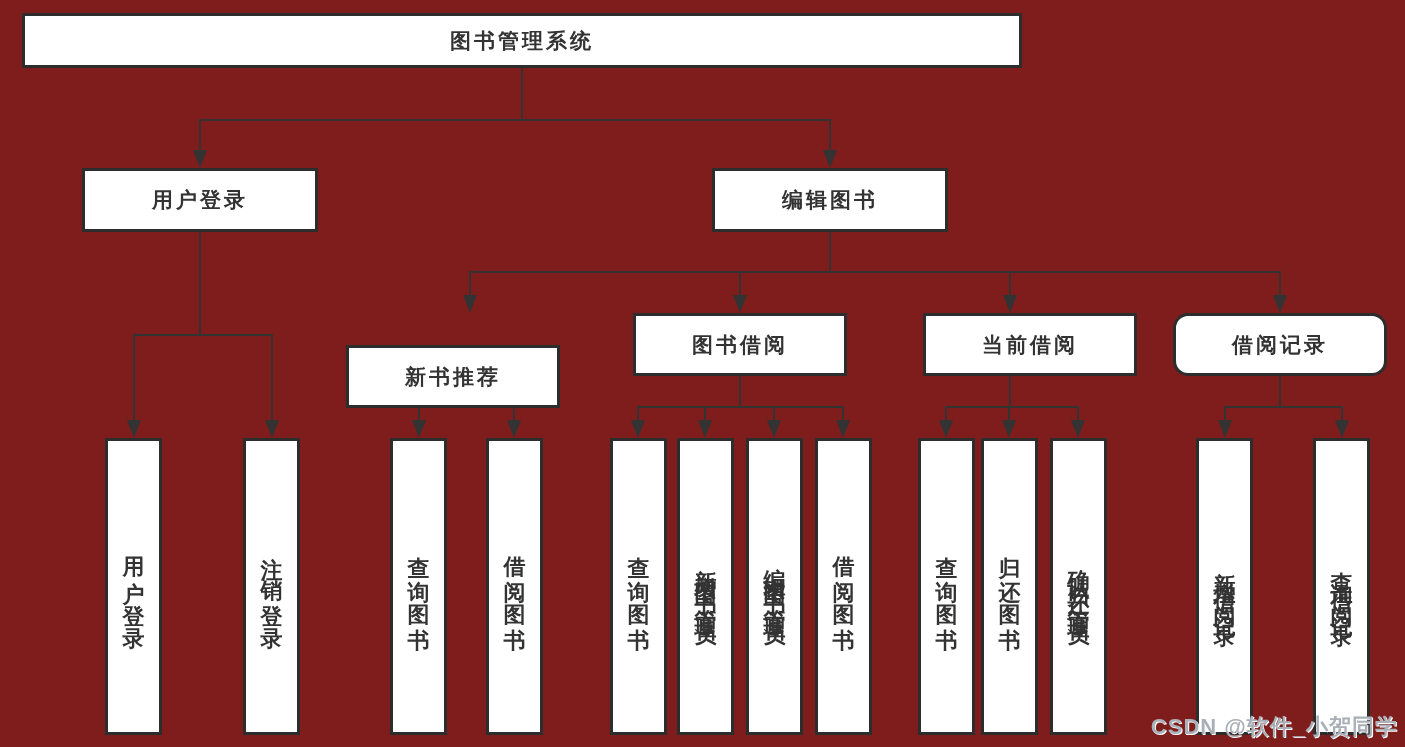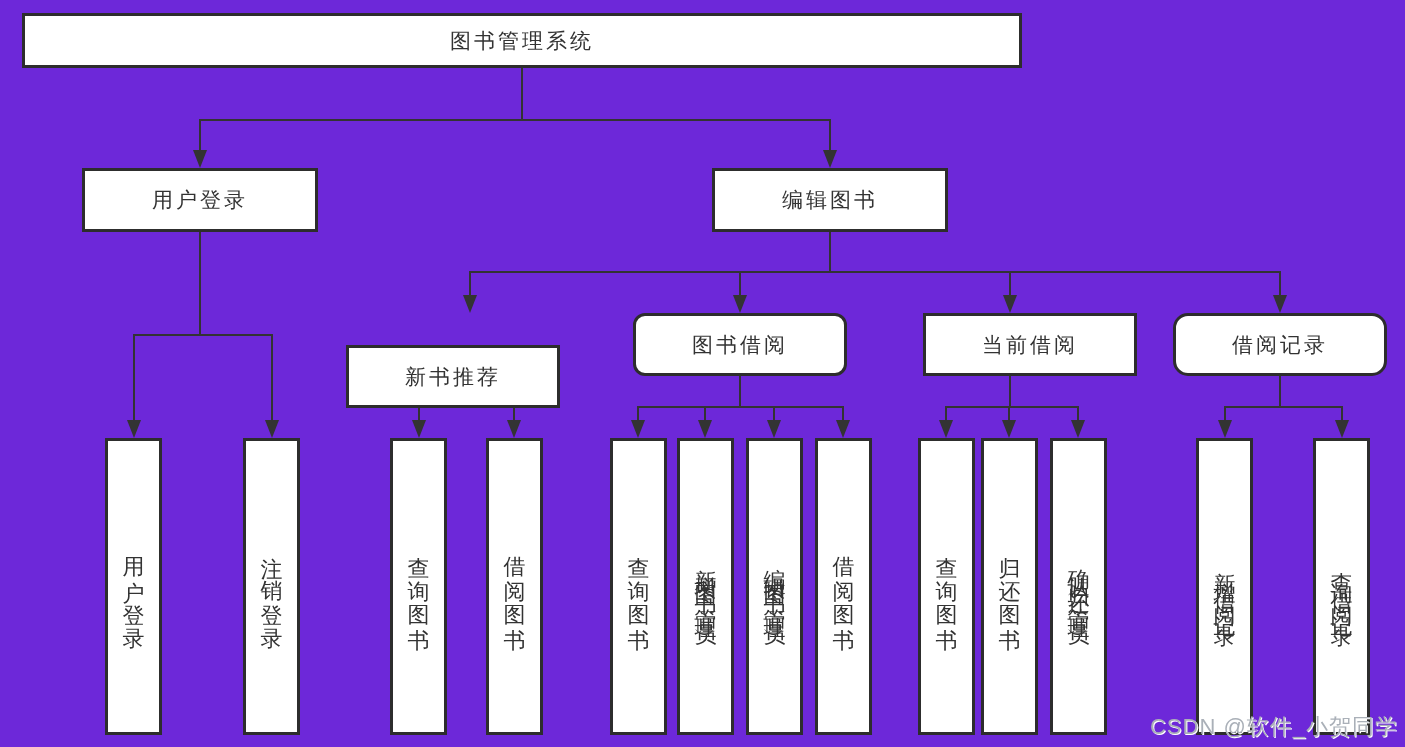--- a/index.html
+++ b/index.html
@@ -1,22 +1,23 @@
 <!DOCTYPE html>
 <html><head>
 <meta charset="utf-8">
 <style>
   html,body{margin:0;padding:0;background:#ffffff;}
   *{box-sizing:border-box;}
   .canvas{
     position:relative;
     width:1405px;height:747px;
-    background:#6d28d9;
+    background:#7f1d1d;
     font-family:"Liberation Sans","DejaVu Sans",sans-serif;
     overflow:hidden;
+    font-weight:bold;
   }
   .wires{position:absolute;left:0;top:0;width:1405px;height:747px;}
   .box{
     position:absolute;
     background:#ffffff;
     border:3px solid #2d2d2d;
     display:flex;align-items:center;justify-content:center;
     color:#333333;
   }
   .hbox span{
@@ -128,21 +129,21 @@
   <div class="box hbox lvl2" style="left:82px;">
     <span>用户登录</span>
   </div>
   <div class="box hbox lvl2" style="left:712px;">
     <span>编辑图书</span>
   </div>
 
   <div class="box hbox lvl3" style="left:346px;margin-top:32px;">
     <span>新书推荐</span>
   </div>
-  <div class="box hbox lvl3" style="left:633px;border-radius:12px;">
+  <div class="box hbox lvl3" style="left:633px;">
     <span>图书借阅</span>
   </div>
   <div class="box hbox lvl3" style="left:903px;margin-left:20px;">
     <span>当前借阅</span>
   </div>
   <div class="box hbox lvl3" style="left:1173px;border-radius:15px;">
     <span>借阅记录</span>
   </div>
 
   <div class="box leaf" style="left:105px;">

